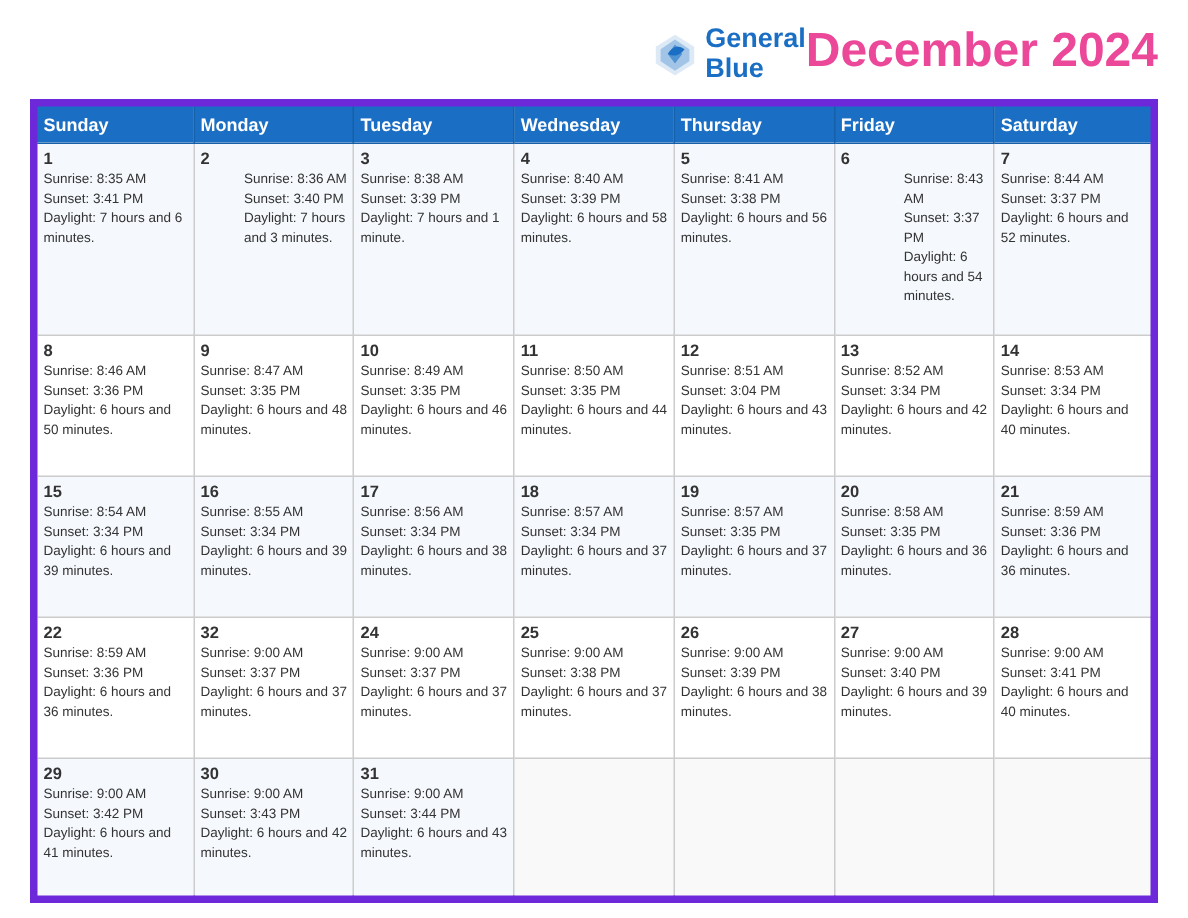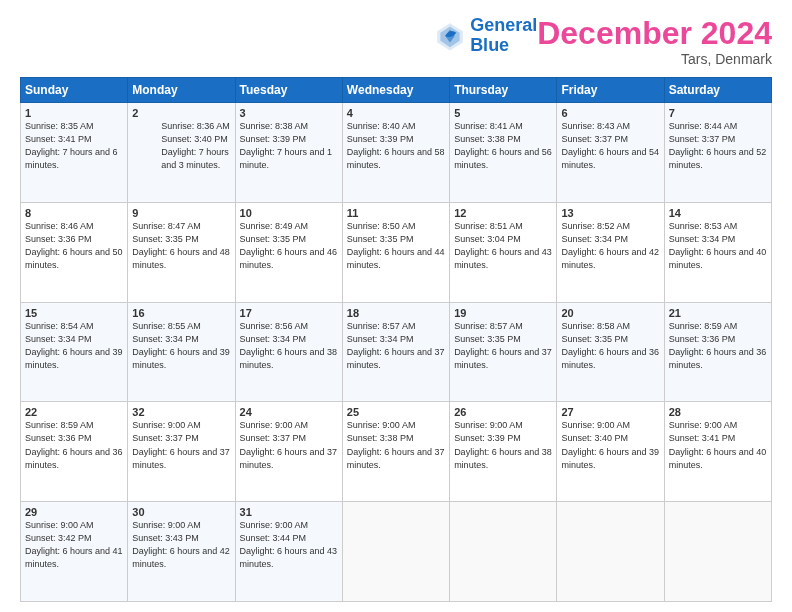--- a/index.html
+++ b/index.html
@@ -49,21 +49,21 @@
       font-weight: bold;
       color: #ec4899;
       line-height: 1.1;
     }
     .subtitle {
       font-size: 14px;
       color: #555;
     }
     .calendar {
       flex: 1;
-      border: 1px solid #6d28d9;
+      border: 5px solid #6d28d9;
       border-collapse: collapse;
       width: 100%;
       table-layout: fixed;
     }
     .calendar thead tr th {
       background: #1a6fc4;
       color: #fff;
       font-size: 12px;
       font-weight: bold;
       padding: 5px 4px;
@@ -112,21 +112,20 @@
         <path d="M14,20 Q20,10 28,16 Q22,24 14,20Z" fill="#1a6fc4"></path>
         <path d="M20,12 L26,20 L20,28 L14,20 Z" fill="#1a6fc4" opacity="0.6"></path>
       </svg>
       <div class="logo-text">
         <div><span>General</span></div>
         <div><span>Blue</span></div>
       </div>
     </div>
     <div class="title-block">
       <div class="main-title">December 2024</div>
-      <div class="subtitle">Tars, Denmark</div>
     </div>
   </div>
 
   <table class="calendar">
     <thead>
       <tr>
       <th>Sunday</th>
           <th>Monday</th>
           <th>Tuesday</th>
           <th>Wednesday</th>
@@ -162,21 +161,21 @@
 Daylight: 6 hours and 58 minutes.</div>
           </td>
           <td>
             <span class="day-num">5</span>
             <div class="day-content" style="white-space: pre-line;">Sunrise: 8:41 AM
 Sunset: 3:38 PM
 Daylight: 6 hours and 56 minutes.</div>
           </td>
           <td>
             <span class="day-num">6</span>
-            <div class="day-content" style="white-space: pre-line;">Sunrise: 8:43 AM
+            <div class="day-content" style="white-space: pre-line; margin-left: 42px;">Sunrise: 8:43 AM
 Sunset: 3:37 PM
 Daylight: 6 hours and 54 minutes.</div>
           </td>
           <td>
             <span class="day-num">7</span>
             <div class="day-content" style="white-space: pre-line;">Sunrise: 8:44 AM
 Sunset: 3:37 PM
 Daylight: 6 hours and 52 minutes.</div>
           </td>
         </tr>

